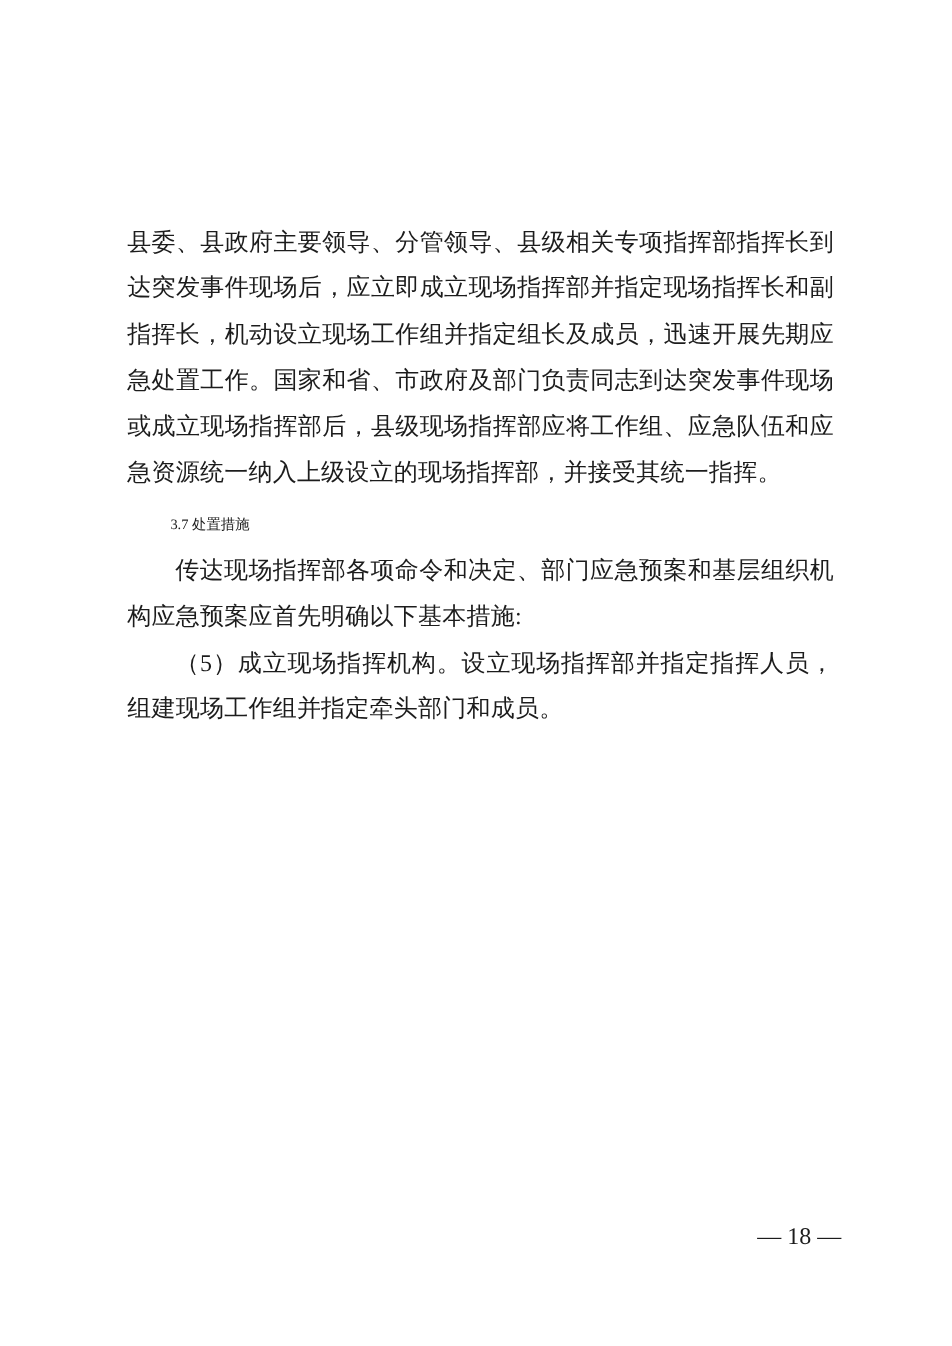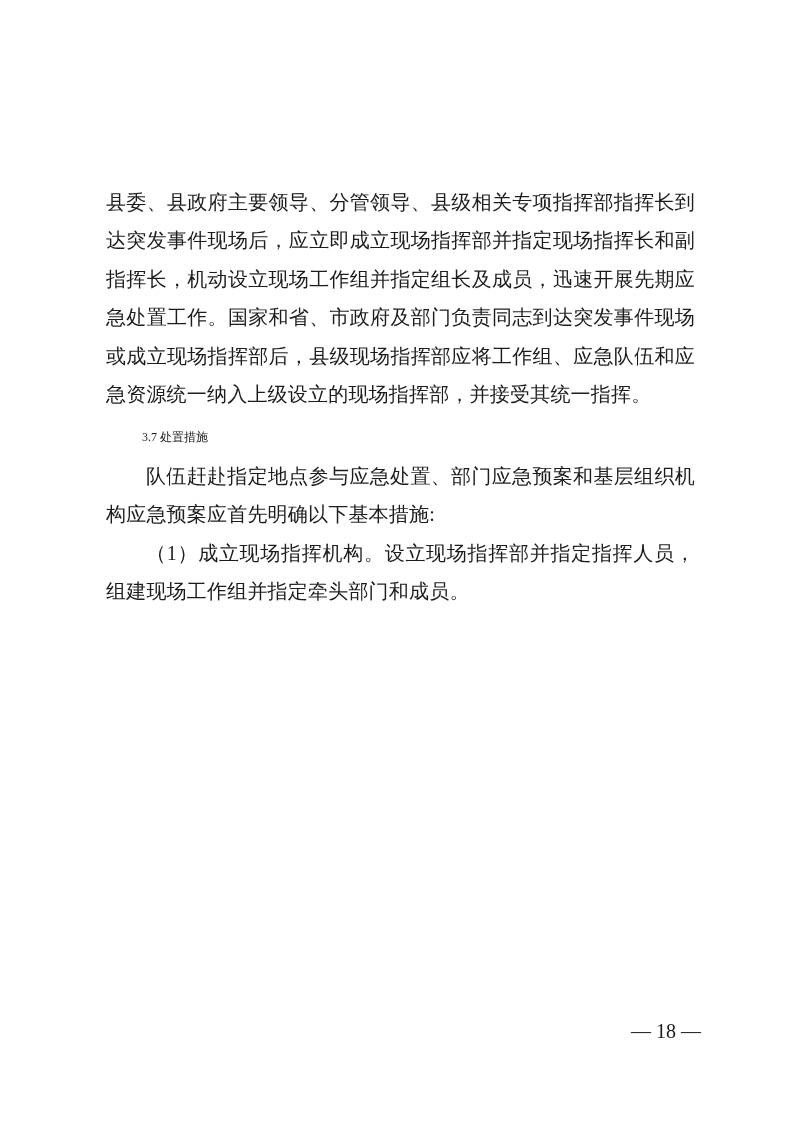--- a/index.html
+++ b/index.html
@@ -60,17 +60,17 @@
     color: #1c1c1c;
   }
 </style>
 </head>
 <body>
 
 <div class="page">
   <div class="content">
     <p class="para no-indent">县委、县政府主要领导、分管领导、县级相关专项指挥部指挥长到达突发事件现场后，应立即成立现场指挥部并指定现场指挥长和副指挥长，机动设立现场工作组并指定组长及成员，迅速开展先期应急处置工作。国家和省、市政府及部门负责同志到达突发事件现场或成立现场指挥部后，县级现场指挥部应将工作组、应急队伍和应急资源统一纳入上级设立的现场指挥部，并接受其统一指挥。</p>
     <p class="h-sec">3.7 处置措施</p>
-    <p class="para">队伍赶赴指定地点参与应急处置、部门应急预案和基层组织机构应急预案应首先明确以下基本措施:</p>
-    <p class="para">（1）成立现场指挥机构。设立现场指挥部并指定指挥人员，组建现场工作组并指定牵头部门和成员。</p>
+    <p class="para">传达现场指挥部各项命令和决定、部门应急预案和基层组织机构应急预案应首先明确以下基本措施:</p>
+    <p class="para">（5）成立现场指挥机构。设立现场指挥部并指定指挥人员，组建现场工作组并指定牵头部门和成员。</p>
   </div>
   <div class="page-number">— 18 —</div>
 </div>
 
 </body></html>

